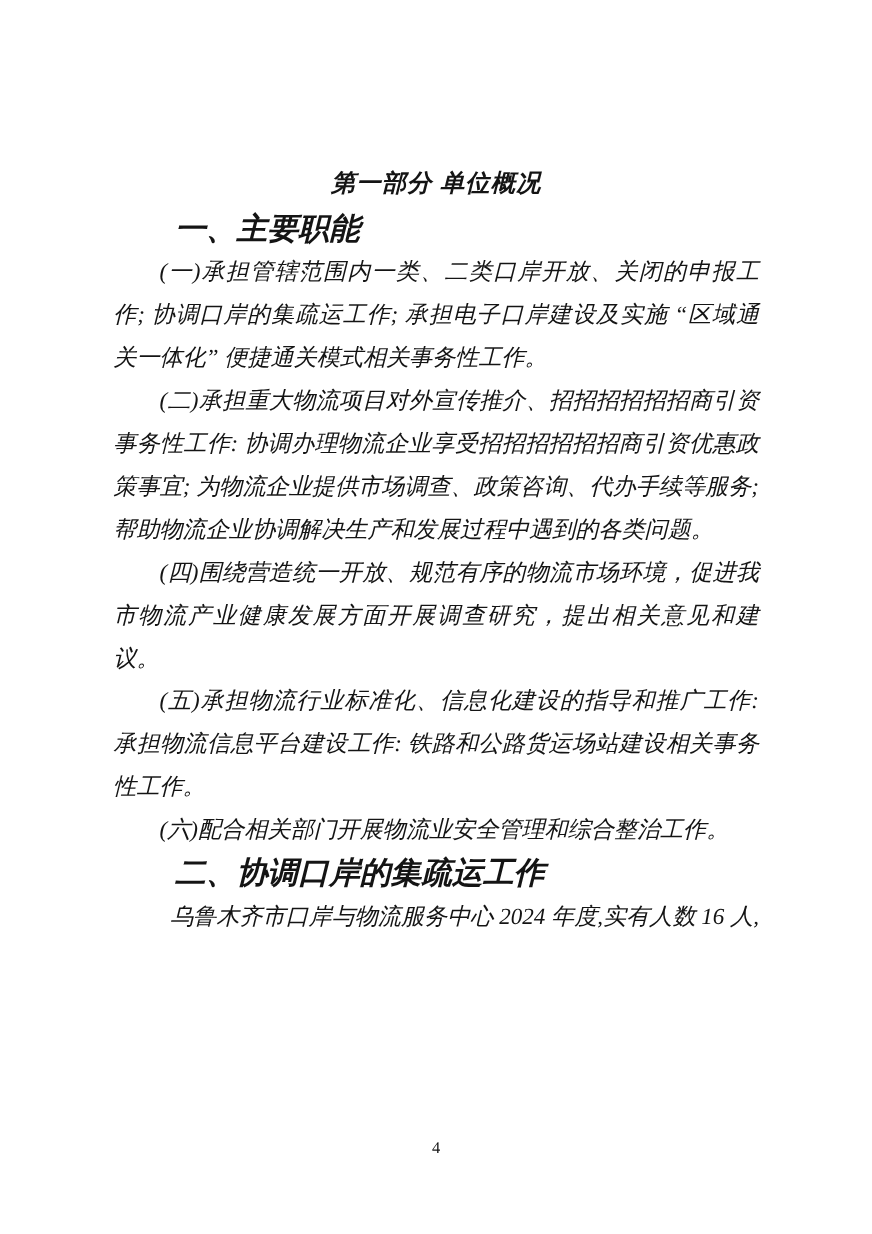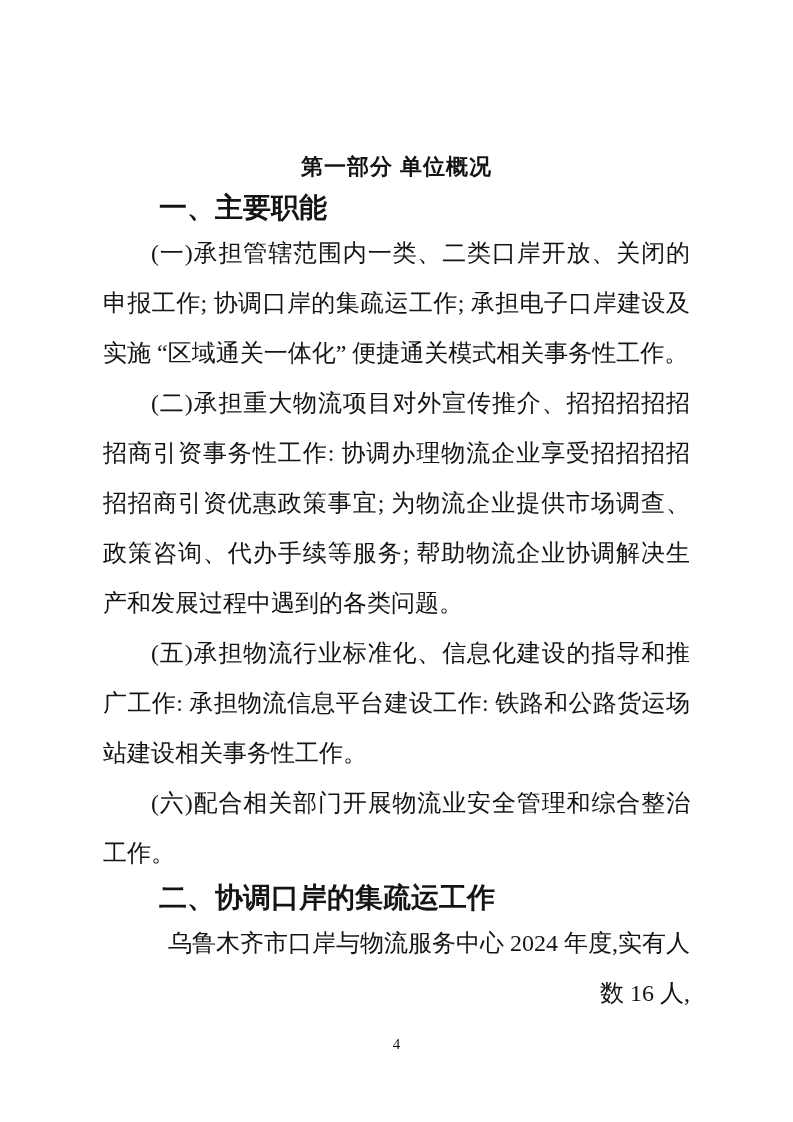--- a/index.html
+++ b/index.html
@@ -10,42 +10,43 @@
   .page {
     position: relative;
     width: 793px;
     height: 1122px;
     background: #ffffff;
     color: #141414;
     overflow: hidden;
   }
   .content {
     padding: 146px 103px 0 103px;
+    font-style: italic;
   }
   .doc-title {
     font-family: "Liberation Sans", sans-serif;
     font-weight: bold;
     font-size: 22px;
     line-height: 42px;
     text-align: center;
     letter-spacing: 1px;
     margin: 0;
   }
   .sec-heading {
     font-family: "Liberation Sans", sans-serif;
     font-weight: bold;
     font-size: 28px;
     line-height: 40px;
     text-indent: 2em;
     margin: 0;
   }
   .body-para {
     font-family: "Liberation Serif", serif;
-    font-size: 24px;
-    line-height: 50px;
+    font-size: 21px;
+    line-height: 39px;
     text-indent: 2em;
     text-align: justify;
     margin: 0;
   }
   .body-para.no-justify {
     text-align: right;
   }
   .page-footer {
     position: absolute;
     top: 1036px;
@@ -65,20 +66,21 @@
 
     <h1 class="doc-title">第一部分 单位概况</h1>
 
     <h2 class="sec-heading">一、主要职能</h2>
 
     <p class="body-para">(一)承担管辖范围内一类、二类口岸开放、关闭的申报工作; 协调口岸的集疏运工作; 承担电子口岸建设及实施 “区域通关一体化” 便捷通关模式相关事务性工作。</p>
 
     <p class="body-para">(二)承担重大物流项目对外宣传推介、招招招招招招商引资事务性工作: 协调办理物流企业享受招招招招招招商引资优惠政策事宜; 为物流企业提供市场调查、政策咨询、代办手续等服务; 帮助物流企业协调解决生产和发展过程中遇到的各类问题。</p>
 
 
+    <p class="body-para">(四)围绕营造统一开放、规范有序的物流市场环境，促进我市物流产业健康发展方面开展调查研究，提出相关意见和建议。</p>
 
     <p class="body-para">(五)承担物流行业标准化、信息化建设的指导和推广工作: 承担物流信息平台建设工作: 铁路和公路货运场站建设相关事务性工作。</p>
 
     <p class="body-para">(六)配合相关部门开展物流业安全管理和综合整治工作。</p>
 
     <h2 class="sec-heading">二、协调口岸的集疏运工作</h2>
 
     <p class="body-para no-justify">乌鲁木齐市口岸与物流服务中心 2024 年度,实有人数 16 人,</p>
 
   </div>

